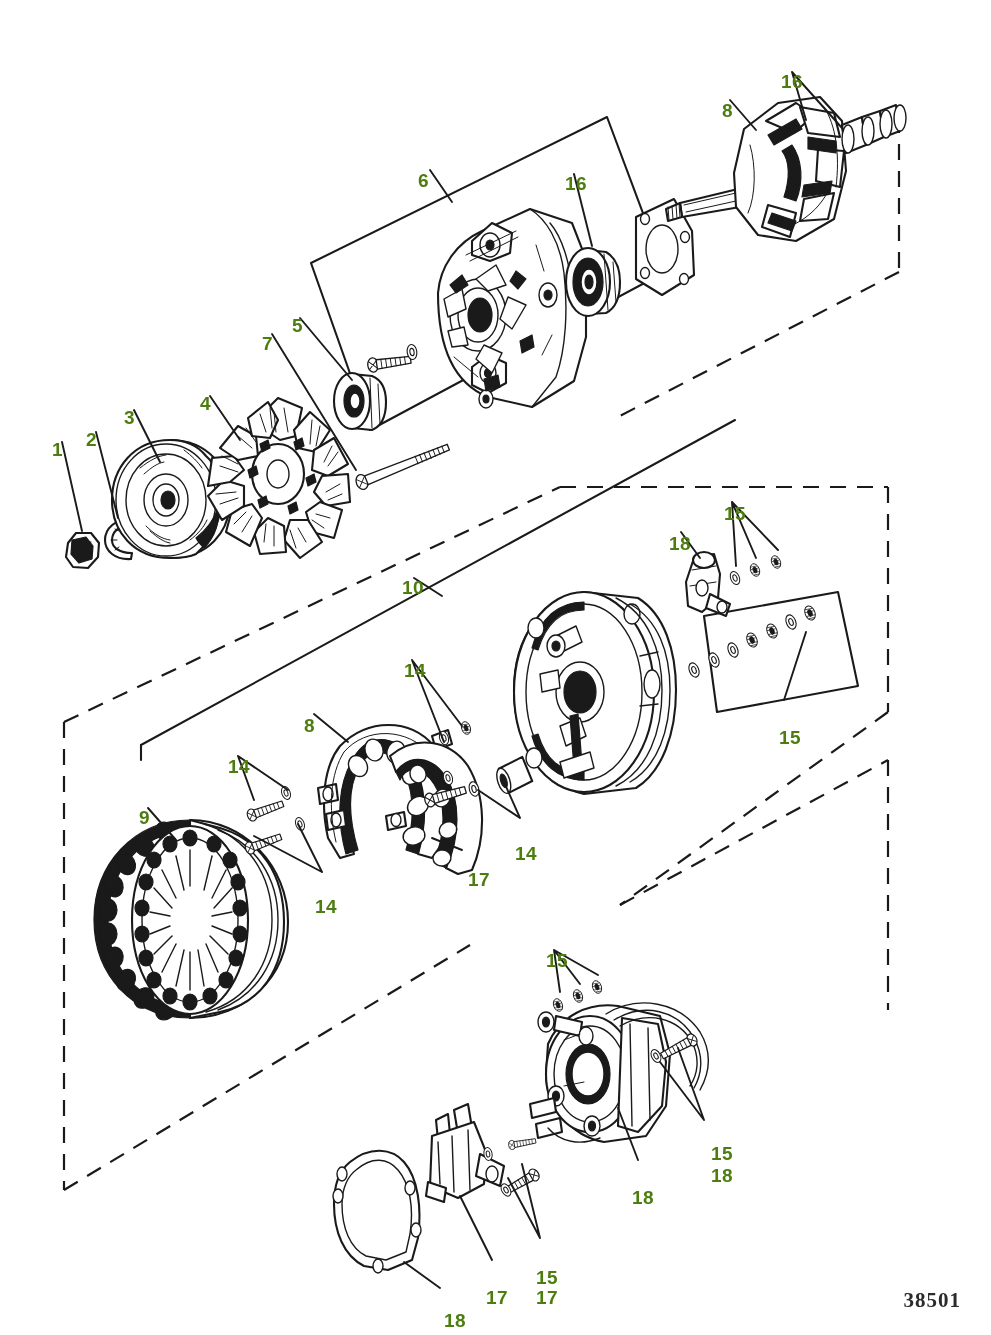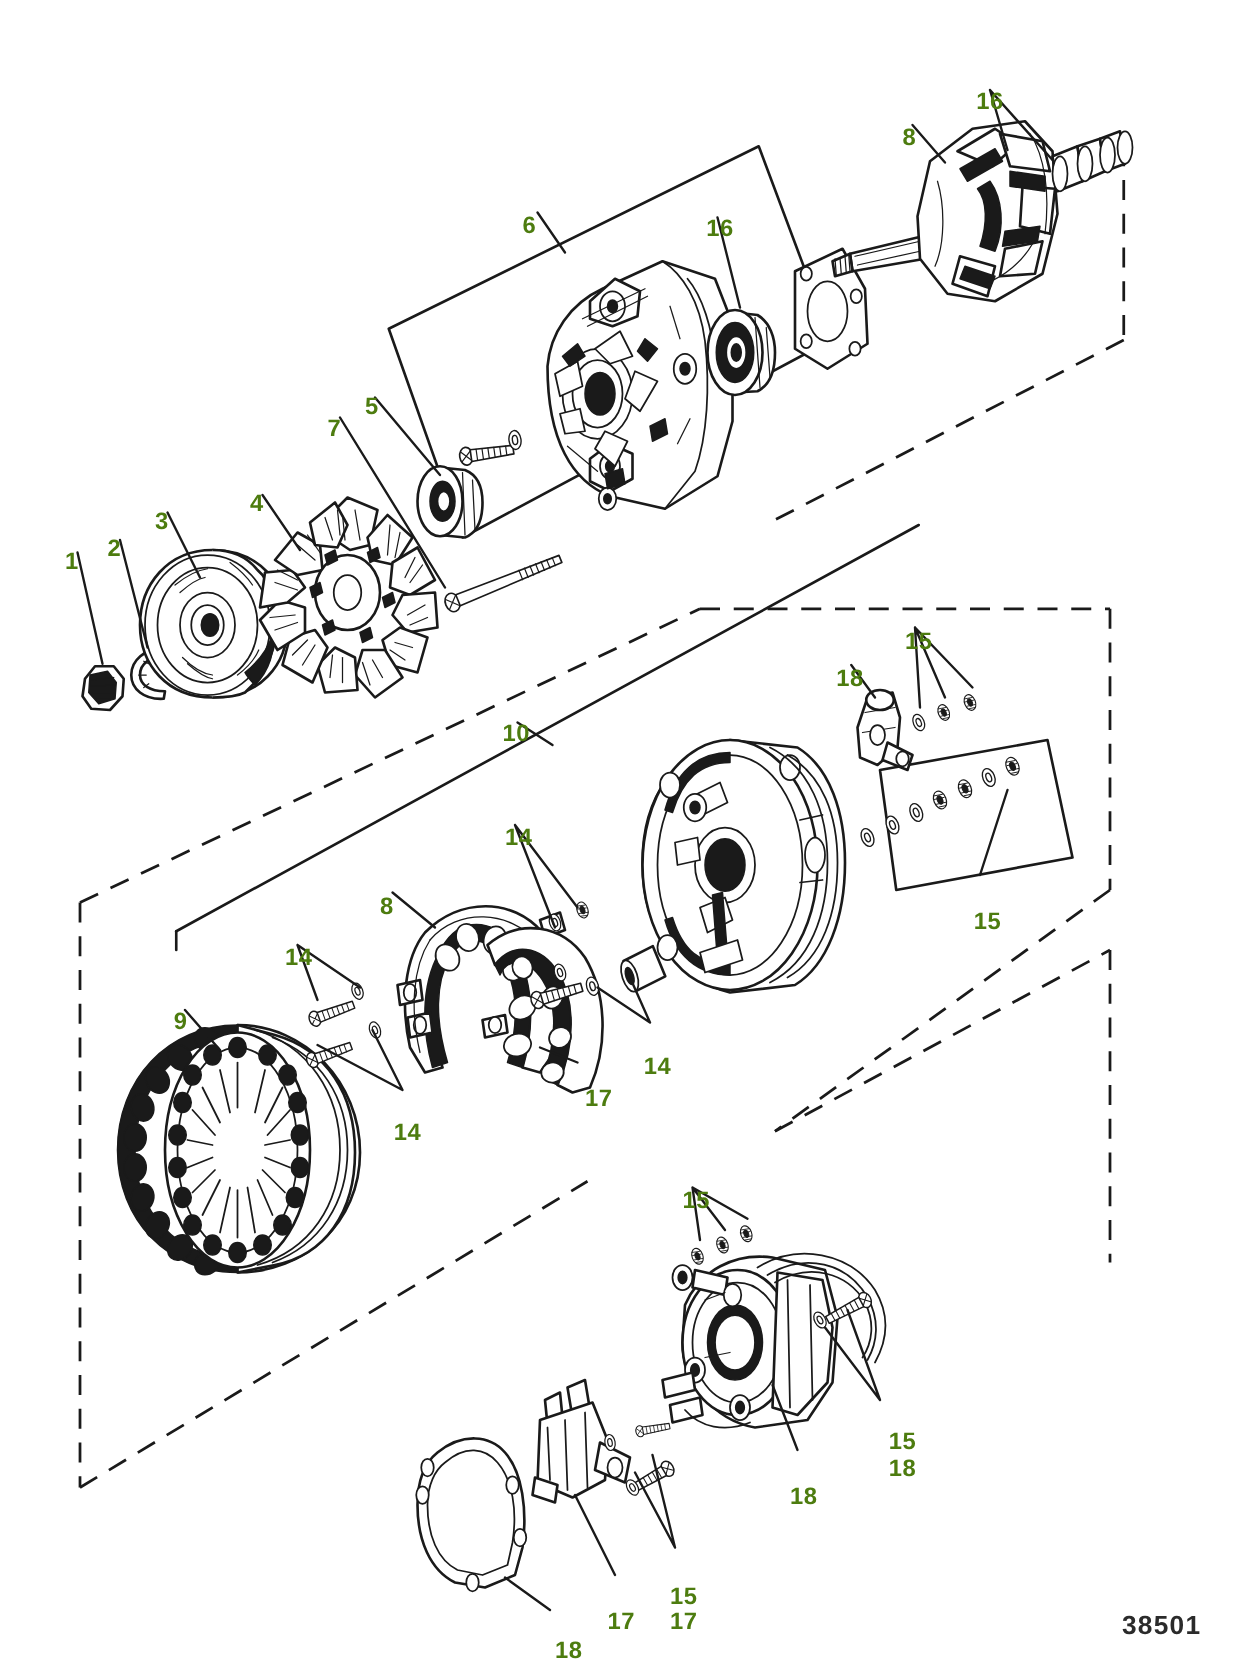--- a/index.html
+++ b/index.html
@@ -32,21 +32,21 @@
     line-height: 1;
     letter-spacing: 0.5px;
     white-space: nowrap;
     user-select: none;
     margin-top: 16px;
   }
   #figure-number {
     position: absolute;
     right: 30px;
     bottom: 22px;
-    font-family: Liberation Sans, sans-serif;
+    font-family: Liberation Serif, serif;
     font-weight: bold;
     font-size: 21px;
     color: #2b2b2b;
     letter-spacing: 1px;
     text-align: center;
   }
 </style>
 </head>
 <body>
 

